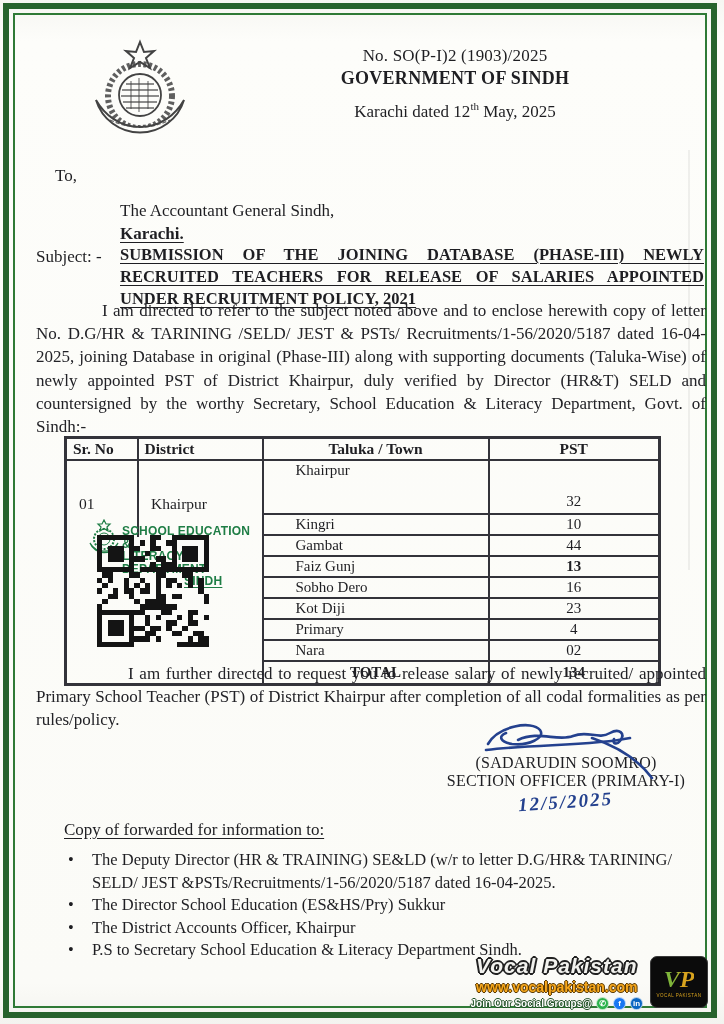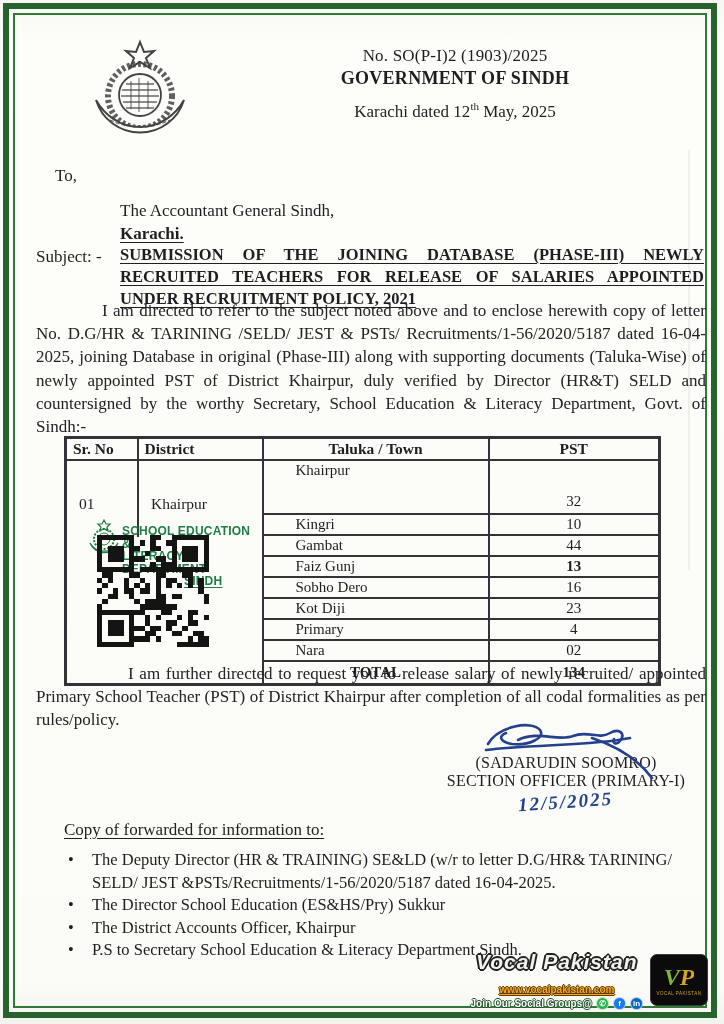--- a/index.html
+++ b/index.html
@@ -83,22 +83,22 @@
   .cc-item { display:flex; font-size:16.5px; line-height:22.5px; }
   .cc-item::before { content:"•"; width:24px; flex:0 0 24px; text-align:left; padding-left:4px; }
   .cc-item span { flex:1; }
 
   
   .wm { position:absolute; right:16px; bottom:14px; display:flex; align-items:center; gap:7px;
         font-family:"Liberation Sans", sans-serif; z-index:5; }
   .wm-texts { text-align:center; }
   .wm-title { font-size:21px; font-weight:700; font-style:italic; color:#f2f2ee; letter-spacing:1px;
     text-shadow:-2px 0 0 #222,2px 0 0 #222,0 -2px 0 #222,0 2px 0 #222,-1px -1px 0 #222,1px 1px 0 #222,-1px 1px 0 #222,1px -1px 0 #222; }
-  .wm-url { font-size:10px; font-weight:700; color:#f7a81d; margin-top:10px;
-    text-shadow:-1px 0 0 #5c3a00,1px 0 0 #5c3a00,0 -1px 0 #5c3a00,0 1px 0 #5c3a00;text-decoration:underline; }
+  .wm-url { font-size:14px; font-weight:700; color:#f7a81d; margin-top:1px;
+    text-shadow:-1px 0 0 #5c3a00,1px 0 0 #5c3a00,0 -1px 0 #5c3a00,0 1px 0 #5c3a00; }
   .wm-social { display:flex; align-items:center; justify-content:center; gap:4px; margin-top:2px; }
   .wm-social-text { font-size:10px; font-weight:700; color:#fff;
     text-shadow:-1px 0 0 #1c4d22,1px 0 0 #1c4d22,0 -1px 0 #1c4d22,0 1px 0 #1c4d22; }
   .soc { width:13px; height:13px; border-radius:50%; color:#fff; font-size:8px; font-weight:700;
          display:flex; align-items:center; justify-content:center; border:1px solid #ffffffaa; }
   .soc.wa { background:#2bb24c; } .soc.fb { background:#1877f2; } .soc.li { background:#0a66c2; }
   .wm-logo { width:58px; height:52px; background:#0b0b0b; border-radius:7px; border:1px solid #3a3a3a;
              display:flex; flex-direction:column; align-items:center; justify-content:center; }
   .wm-logo-vp { font-family:"Liberation Serif", serif; font-style:italic; font-weight:700; font-size:24px;
                 line-height:24px; background:linear-gradient(100deg,#7fb53a 35%,#d8a31e 60%); -webkit-background-clip:text;

